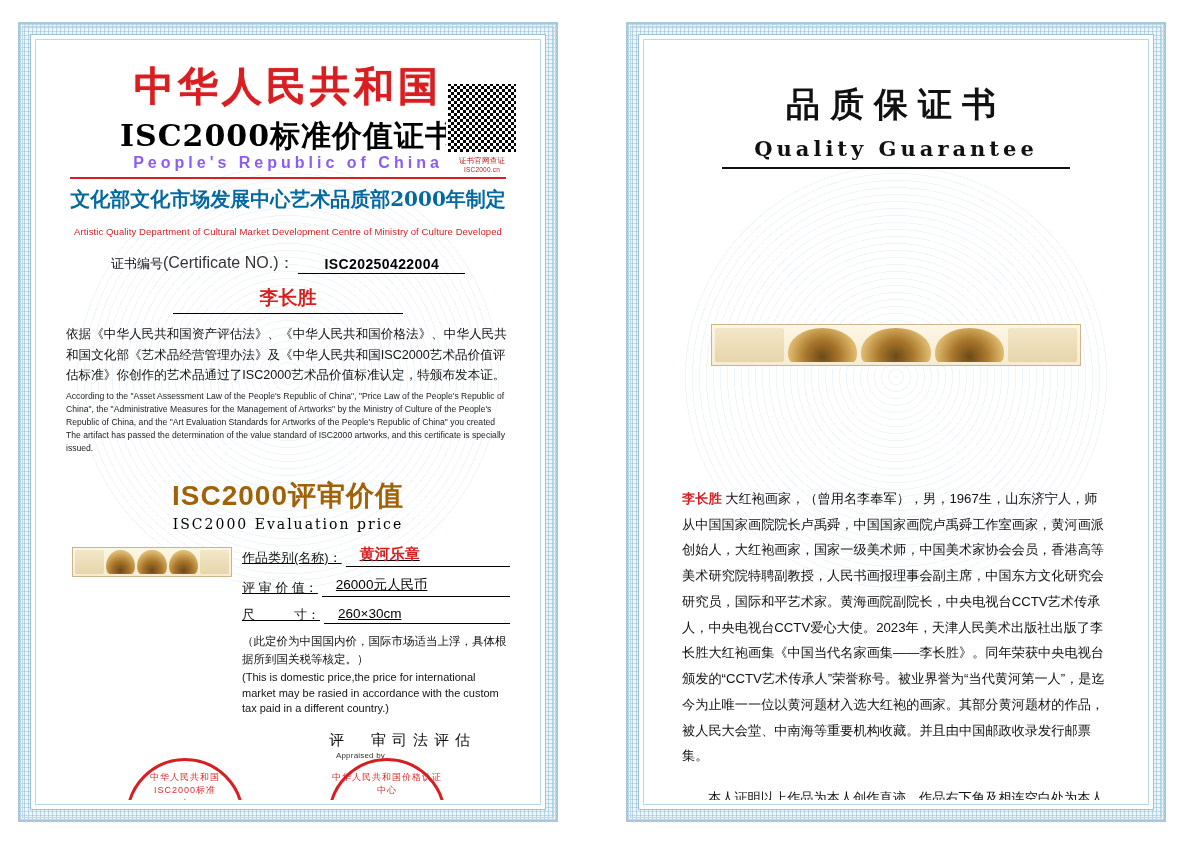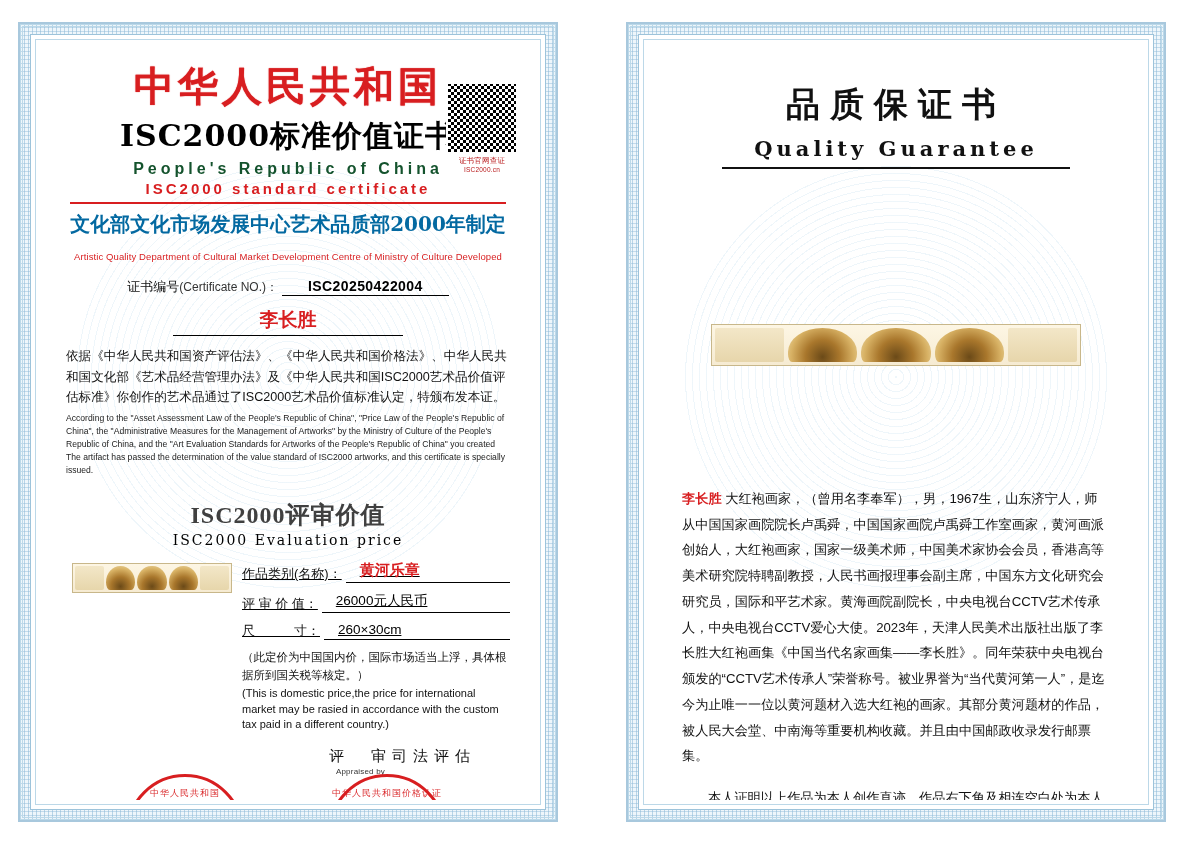--- a/index.html
+++ b/index.html
@@ -91,25 +91,25 @@
   .title-cn2 {
     font-family: "DejaVu Serif", serif;
     color: #000000;
     font-weight: bold;
     font-size: 30px;
     letter-spacing: 1px;
     line-height: 1.2;
     margin-top: 11px;
   }
   .title-en1 {
-    color: #14532d;
+    color: #8b5cf6;
     font-weight: bold;
     font-size: 16px;
     letter-spacing: 4px;
-    margin-top: 6px;
+    margin-top: 0;
   }
   .title-en2 {
     color: #d81e20;
     font-weight: bold;
     font-size: 15px;
     letter-spacing: 3px;
     margin-top: 2px;
   }
   .redline {
     height: 2px;
@@ -163,21 +163,21 @@
     margin-top: 16px;
     display: flex;
     align-items: flex-end;
     justify-content: center;
     gap: 4px;
   }
   .certno-label {
     font-size: 13px;
     color: #111;
   }
-  .certno-label .en { font-size: 12px; color: #333; }
+  .certno-label .en { font-size: 16px; color: #333; }
   .certno-value {
     font-size: 14px;
     font-weight: bold;
     color: #000;
     border-bottom: 1px solid #000;
     padding: 0 26px 1px 26px;
     letter-spacing: 0.4px;
   }
   .artist-name {
     margin: 11px auto 0 auto;
@@ -201,25 +201,25 @@
   .body-en {
     text-align: left;
     font-size: 8.6px;
     line-height: 1.5;
     color: #222;
     margin-top: 5px;
   }
 
   .eval-title {
     margin-top: 22px;
-    font-size: 24px;
-    font-weight: bold;
-    color: #404040;
+    font-size: 28px;
+    font-weight: bold;
+    color: #a16207;
     letter-spacing: 1px;
-    font-family: Liberation Serif, serif;
+    font-family: Liberation Sans, sans-serif;
   }
   .eval-title-en {
     font-size: 14px;
     color: #000;
     letter-spacing: 2px;
     margin-top: 1px;
     font-family: "DejaVu Serif", serif;
   }
 
   .field-rows {
@@ -424,21 +424,20 @@
 
       <div class="qr-box">
         <div class="qr"></div>
         <div class="qr-cap">证书官网查证</div>
         <div class="qr-cap2">ISC2000.cn</div>
       </div>
 
       <div class="title-cn">中华人民共和国</div>
       <div class="title-cn2">ISC2000标准价值证书</div>
       <div class="title-en1">People's Republic of China</div>
-      <div class="title-en2">ISC2000 standard certificate</div>
       <div class="redline"></div>
       <div class="subtitle-cn">文化部文化市场发展中心艺术品质部2000年制定</div>
       <div class="subtitle-en">Artistic Quality Department of Cultural Market Development Centre of Ministry of Culture Developed</div>
 
       <div class="certno-row">
         <div class="certno-label">
           <span>证书编号</span><span class="en">(Certificate NO.)：</span>
         </div>
         <div class="certno-value">ISC20250422004</div>
       </div>

